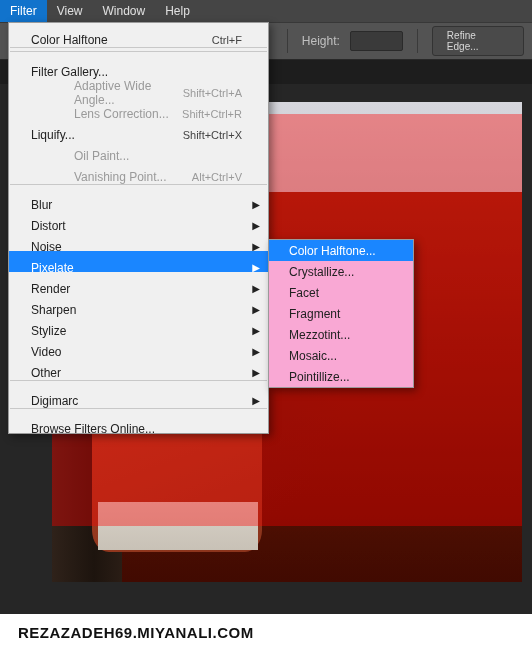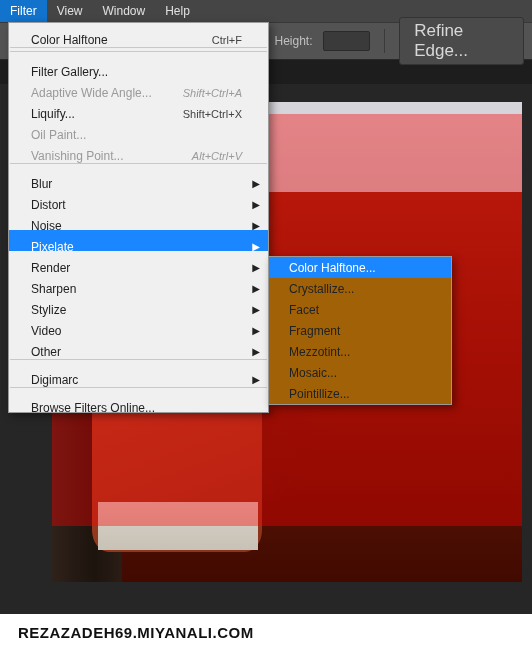--- a/index.html
+++ b/index.html
@@ -10,21 +10,21 @@
   
   .menubar { height: 22px; background: #454545; display: flex; align-items: center; color: #e0e0e0; font-size: 12px; }
   .menubar .menubar-item { padding: 4px 10px; height: 100%; display: flex; align-items: center; cursor: default; }
   .menubar .menubar-item.active { background: #1173cc; color: #fff; }
 
   
   .optionsbar { height: 38px; background: #535353; border-top:1px solid #383838; border-bottom:1px solid #282828; display:flex; align-items:center; padding: 0 8px; gap:10px; }
   .optionsbar .divider { width:1px; height:24px; background:#3a3a3a; margin:0 4px;}
   .optionsbar .lbl { color:#c0c0c0; font-size:12px;}
   .optionsbar .numfield { width:54px; height:20px; background:#3a3a3a; border:1px solid #2a2a2a; border-radius:2px;}
-  .optionsbar .btn { padding:3px 14px; background:#4a4a4a; border:1px solid #333; border-radius:3px; color:#d8d8d8; font-size:17px;}
+  .optionsbar .btn { padding:3px 14px; background:#4a4a4a; border:1px solid #333; border-radius:3px; color:#d8d8d8; font-size:10px;}
 
   
   .tabstrip { height: 24px; background: #1d1d1d; }
 
   
   .canvas-wrap { position:absolute; left:0; right:0; top:84px; bottom:0; background:#262626; overflow:hidden;}
   .canvas { position:absolute; left:52px; top:18px; width:470px; height:480px; background:#3b2f2a;}
   .photo-sky { position:absolute; left:0; right:0; top:0; height:90px; background:linear-gradient(#d6d6dc,#c7cad0);}
   .photo-ground { position:absolute; left:0; right:0; top:90px; bottom:0;
     background:
@@ -36,29 +36,29 @@
     background:linear-gradient(160deg,#b64828,#a03e22 40%,#8a331b);
     border-radius:25% 25% 10% 10% / 18% 18% 10% 10%; }
   .belt { position:absolute; left:46px; top:400px; width:160px; height:48px; background:linear-gradient(#d8d2c8,#c8c1b6);}
   .sel-overlay{ position:absolute; left:0; top:12px; right:0; bottom:56px;
     background:rgba(255,0,0,0.38); }
 
   
   .menu { position:absolute; left:8px; top:22px; width:261px; background:#f0f0f0; border:1px solid #9a9a9a; box-shadow:3px 3px 8px rgba(0,0,0,.4); font-size:12px; color:#222; }
   .menu .sep { height:1px; background:#c8c8c8; margin:3px 1px; }
   .menu .row { display:flex; align-items:center; height:21px; padding:12px 26px 0 22px; position:relative; }
-  .menu .row.disabled { color:#9a9a9a; }
+  .menu .row.disabled { color:#9a9a9a;margin-left:43px; }
   .menu .row .shortcut { margin-left:auto; color:#444; font-size:11px;}
-  .menu .row.disabled .shortcut{ color:#9a9a9a;font-style:italic;}
+  .menu .row.disabled .shortcut{ color:#9a9a9a;}
   .menu .row .sub-arrow { position:absolute; right:8px; font-size:10px; }
   .menu .row.highlight { background:#1a86ff; color:#fff;}
   .menu .row.highlight .sub-arrow{ color:#fff;}
 
   
-  .submenu { position:absolute; left:268px; top:239px; width:184px; background:#a16207; border:1px solid #9a9a9a; box-shadow:3px 3px 8px rgba(0,0,0,.4); font-size:12px; color:#222;margin-top:17px;}
+  .submenu { position:absolute; left:268px; top:239px; width:146px; background:#f9a8d4; border:1px solid #9a9a9a; box-shadow:3px 3px 8px rgba(0,0,0,.4); font-size:12px; color:#222;}
   .submenu .row { display:flex; align-items:center; height:21px; padding:0 14px 0 20px;}
   .submenu .row.highlight { background:#1a86ff; color:#fff;}
 
   
   .watermark { position:absolute; left:12px; bottom:0; width:532px; height:36px; background:#fff; color:#111; font-weight:700; font-size:15px; letter-spacing:0.5px; display:flex; align-items:center; padding-left:6px; font-family:Arial, sans-serif;}
 </style>
 </head>
 <body>
 
 <div class="app">
@@ -99,20 +99,24 @@
     </div>
     <div class="sep"></div>
     <div class="sep"></div>
     <div class="row">
       <span>Filter Gallery...</span>
     </div>
     <div class="row disabled">
       <span>Adaptive Wide Angle...</span>
       <span class="shortcut">Shift+Ctrl+A</span>
     </div>
+    <div class="row disabled">
+      <span>Lens Correction...</span>
+      <span class="shortcut">Shift+Ctrl+R</span>
+    </div>
     <div class="row">
       <span>Liquify...</span>
       <span class="shortcut">Shift+Ctrl+X</span>
     </div>
     <div class="row disabled">
       <span>Oil Paint...</span>
     </div>
     <div class="row disabled">
       <span>Vanishing Point...</span>
       <span class="shortcut">Alt+Ctrl+V</span>

